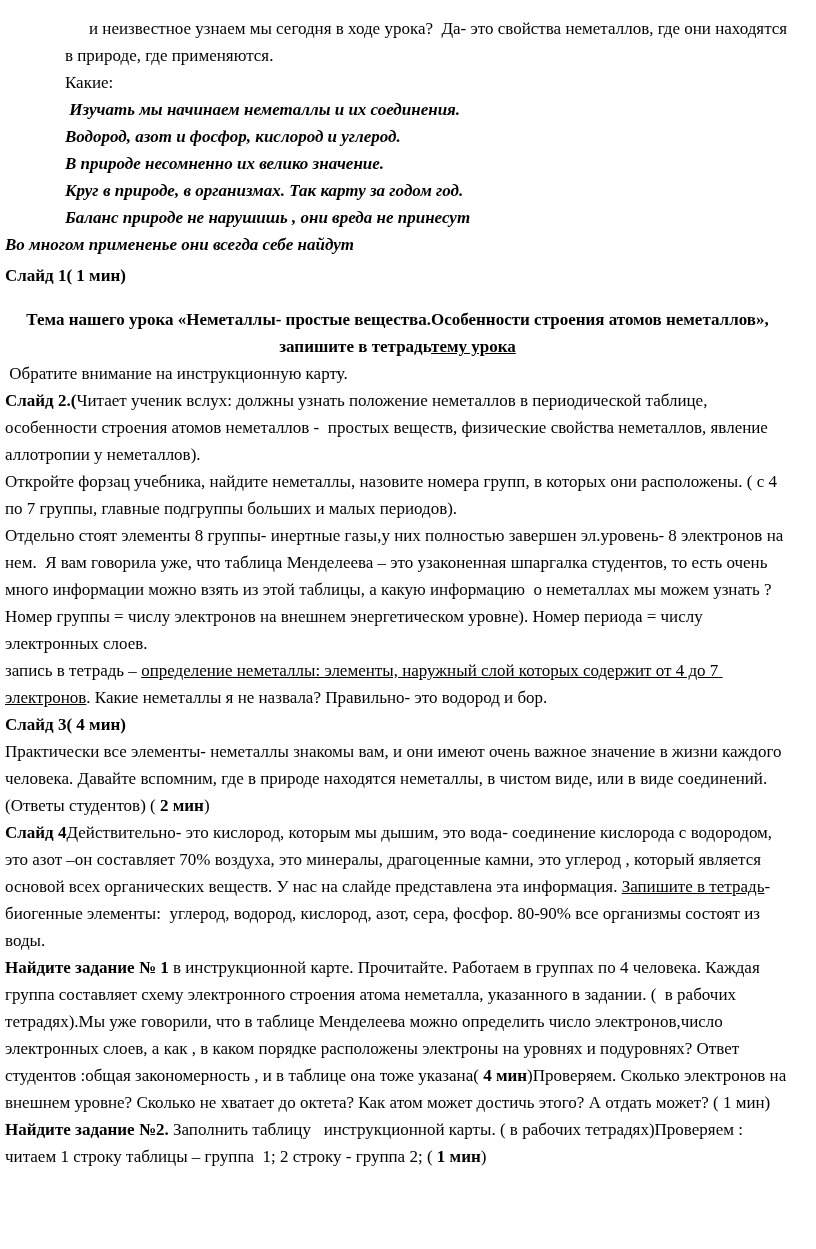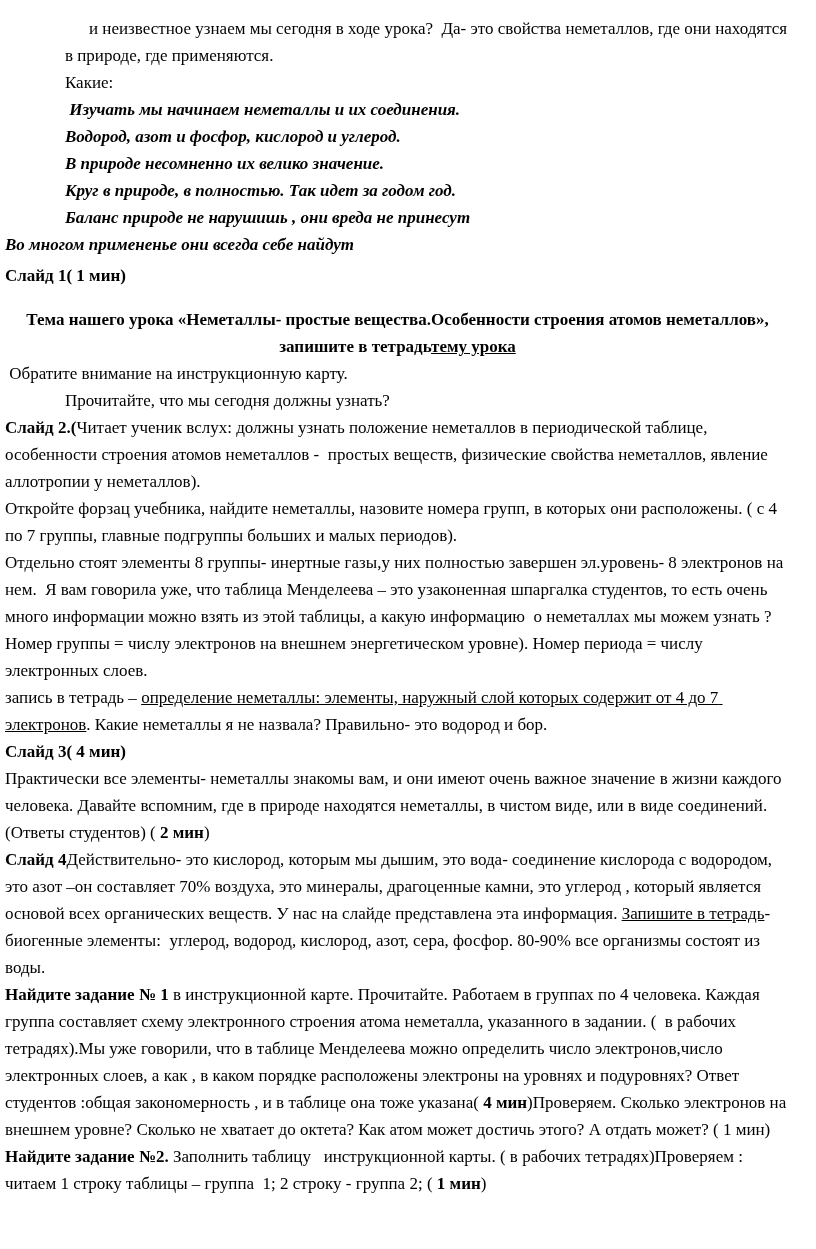--- a/index.html
+++ b/index.html
@@ -29,31 +29,30 @@
 
 <div class="page">
 
   <p class="ind fi24"><span>и неизвестное узнаем мы сегодня в ходе урока?  Да- это свойства неметаллов, где они находятся в природе, где применяются.</span></p>
 
   <p class="ind"><span>Какие:</span></p>
 
   <p class="ind bi"><span> Изучать мы начинаем неметаллы и их соединения.</span></p>
   <p class="ind bi"><span>Водород, азот и фосфор, кислород и углерод.</span></p>
   <p class="ind bi"><span>В природе несомненно их велико значение.</span></p>
-  <p class="ind bi"><span>Круг в природе, в полностью. Так идет за годом год.</span></p>
+  <p class="ind bi"><span>Круг в природе, в организмах. Так карту за годом год.</span></p>
   <p class="ind bi"><span>Баланс природе не нарушишь , они вреда не принесут</span></p>
   <p class="bi"><span>Во многом примененье они всегда себе найдут</span></p>
 
   <p class="b mt13"><span>Слайд 1( 1 мин)</span></p>
 
   <p class="b mt17"><span>Тема нашего урока «Неметаллы- простые вещества.Особенности строения атомов неметаллов», запишите в тетрадь</span><span class="u">тему урока</span></p>
 
   <p><span> Обратите внимание на инструкционную карту.</span></p>
 
-  <p class="fi60"><span>Прочитайте, что мы сегодня должны узнать?</span></p>
 
   <p><span class="b">Слайд 2.(</span><span>Читает ученик вслух: должны узнать положение неметаллов в периодической таблице, особенности строения атомов неметаллов -  простых веществ, физические свойства неметаллов, явление аллотропии у неметаллов).</span></p>
 
   <p><span>Откройте форзац учебника, найдите неметаллы, назовите номера групп, в которых они расположены. ( с 4 по 7 группы, главные подгруппы больших и малых периодов).</span></p>
 
   <p><span>Отдельно стоят элементы 8 группы- инертные газы,у них полностью завершен эл.уровень- 8 электронов на нем.  Я вам говорила уже, что таблица Менделеева – это узаконенная шпаргалка студентов, то есть очень много информации можно взять из этой таблицы, а какую информацию  о неметаллах мы можем узнать ?  Номер группы = числу электронов на внешнем энергетическом уровне). Номер периода = числу электронных слоев.</span></p>
 
   <p><span>запись в тетрадь – </span><span class="u">определение неметаллы: элементы, наружный слой которых содержит от 4 до 7 электронов</span><span>. Какие неметаллы я не назвала? Правильно- это водород и бор.</span></p>
 
   <p class="b"><span>Слайд 3( 4 мин)</span></p>

